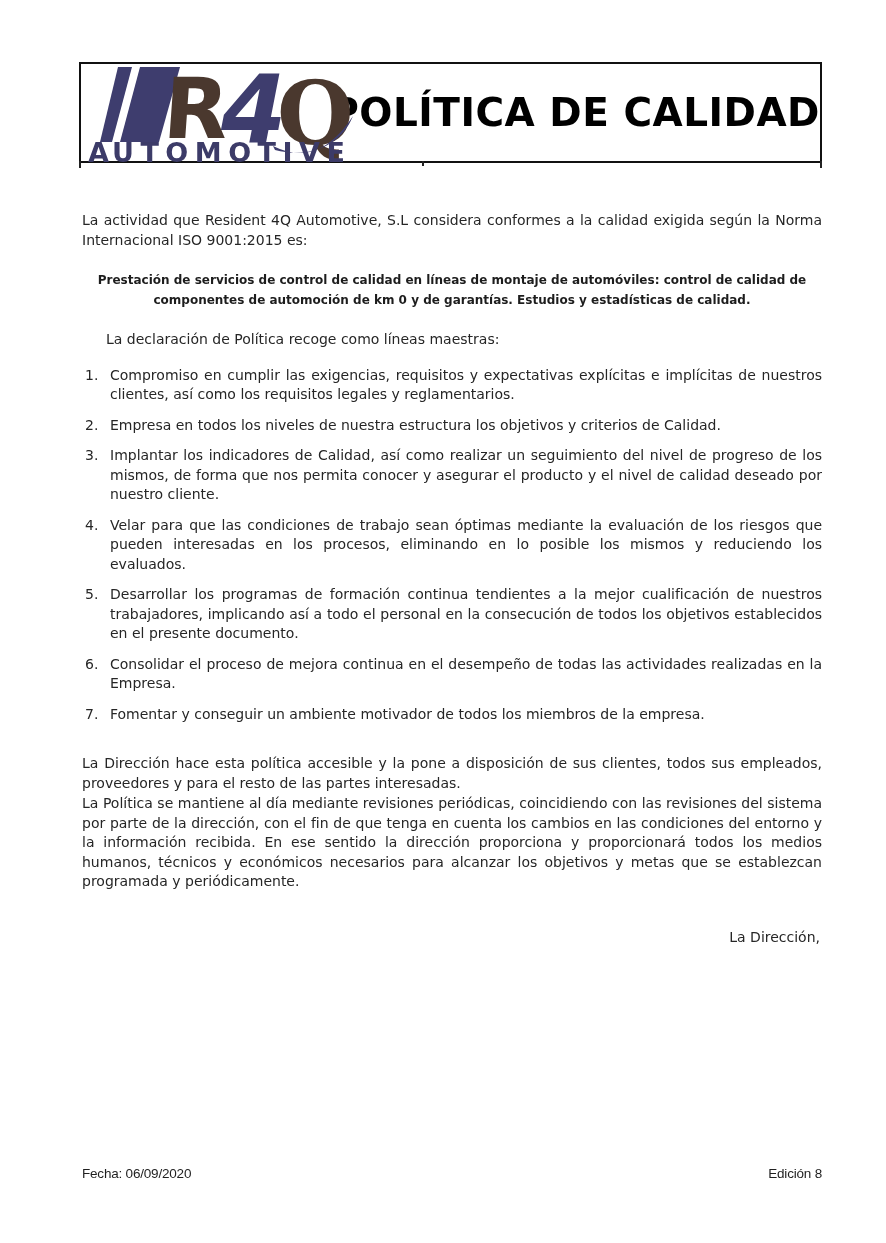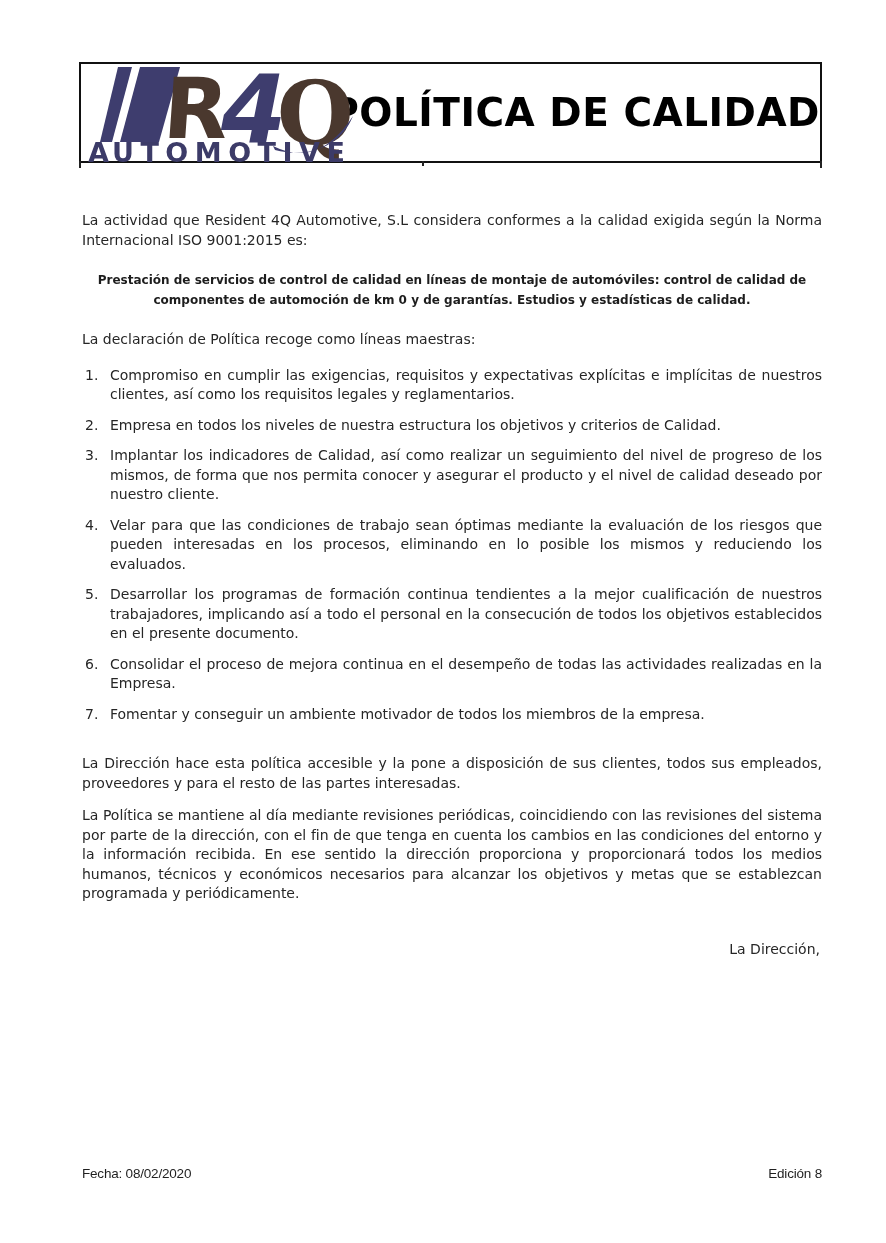--- a/index.html
+++ b/index.html
@@ -68,41 +68,41 @@
   .para { text-align: justify; margin: 0; }
   .intro        { margin-top: 29px; }
   .scope {
     margin-top: 21px;
     font-weight: bold;
     text-align: center;
     color: #1d1d1d;
     font-size: 12px;
     padding: 0 4px;
   }
-  .decl         { margin-top: 20px; }
+  .decl         { margin-top: 20px; margin-left: 24px; }
 
   .policy-list  { margin-top: 16px; }
   .li {
     display: flex;
     margin-top: 11px;
   }
   .li:first-child { margin-top: 0; }
   .li .num {
     flex: none;
     width: 28px;
     padding-left: 3px;
     box-sizing: border-box;
   }
   .li .li-text {
     flex: 1;
     text-align: justify;
   }
 
   .closing-1 { margin-top: 30px; }
-  .closing-2 { margin-top: 13px; }
+  .closing-2 { margin-top: 1px; }
 
   .signature {
     margin-top: 36px;
     text-align: right;
     padding-right: 2px;
   }
 
   
   .footer {
     position: absolute;
@@ -192,17 +192,17 @@
     </div>
 
     <p class="para closing-1">La Dirección hace esta política accesible y la pone a disposición de sus clientes, todos sus empleados, proveedores y para el resto de las partes interesadas.</p>
 
     <p class="para closing-2">La Política se mantiene al día mediante revisiones periódicas, coincidiendo con las revisiones del sistema por parte de la dirección, con el fin de que tenga en cuenta los cambios en las condiciones del entorno y la información recibida. En ese sentido la dirección proporciona y proporcionará todos los medios humanos, técnicos y económicos necesarios para alcanzar los objetivos y metas que se establezcan programada y periódicamente.</p>
 
     <p class="para signature">La Dirección,</p>
   </div>
 
   <div class="footer">
-    <span>Fecha: 08/02/2020</span>
+    <span>Fecha: 06/09/2020</span>
     <span>Edición 8</span>
   </div>
 
 </div>
 
 </body></html>

